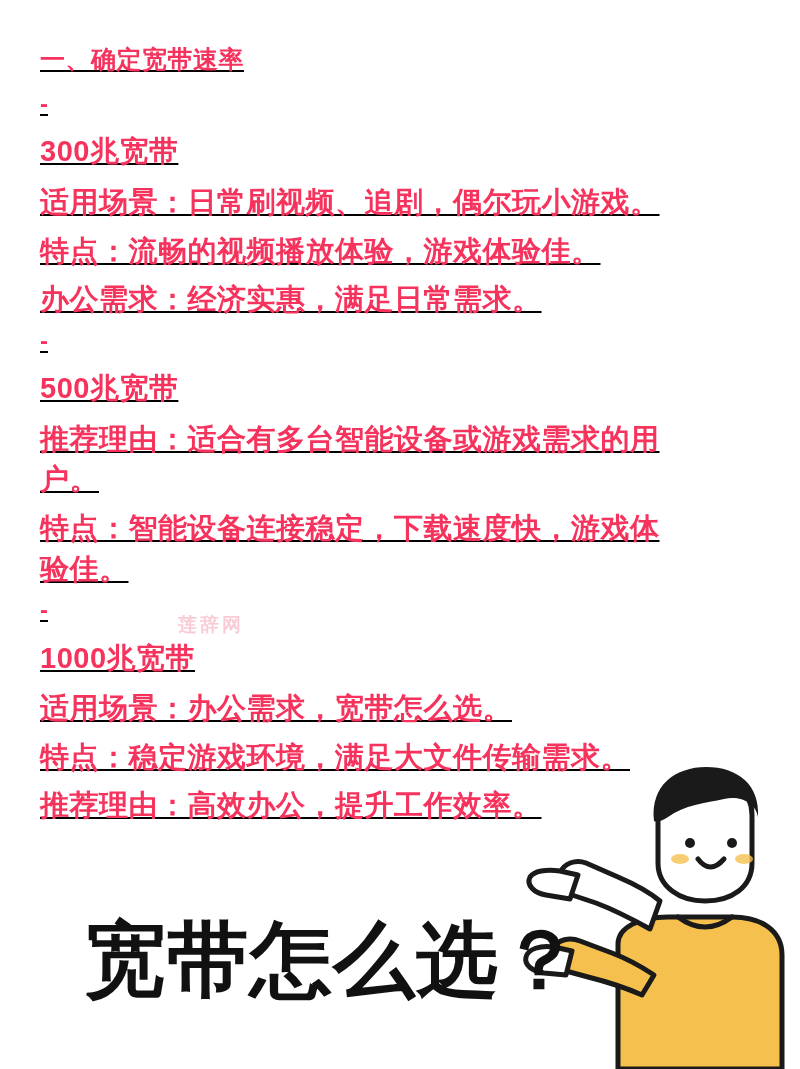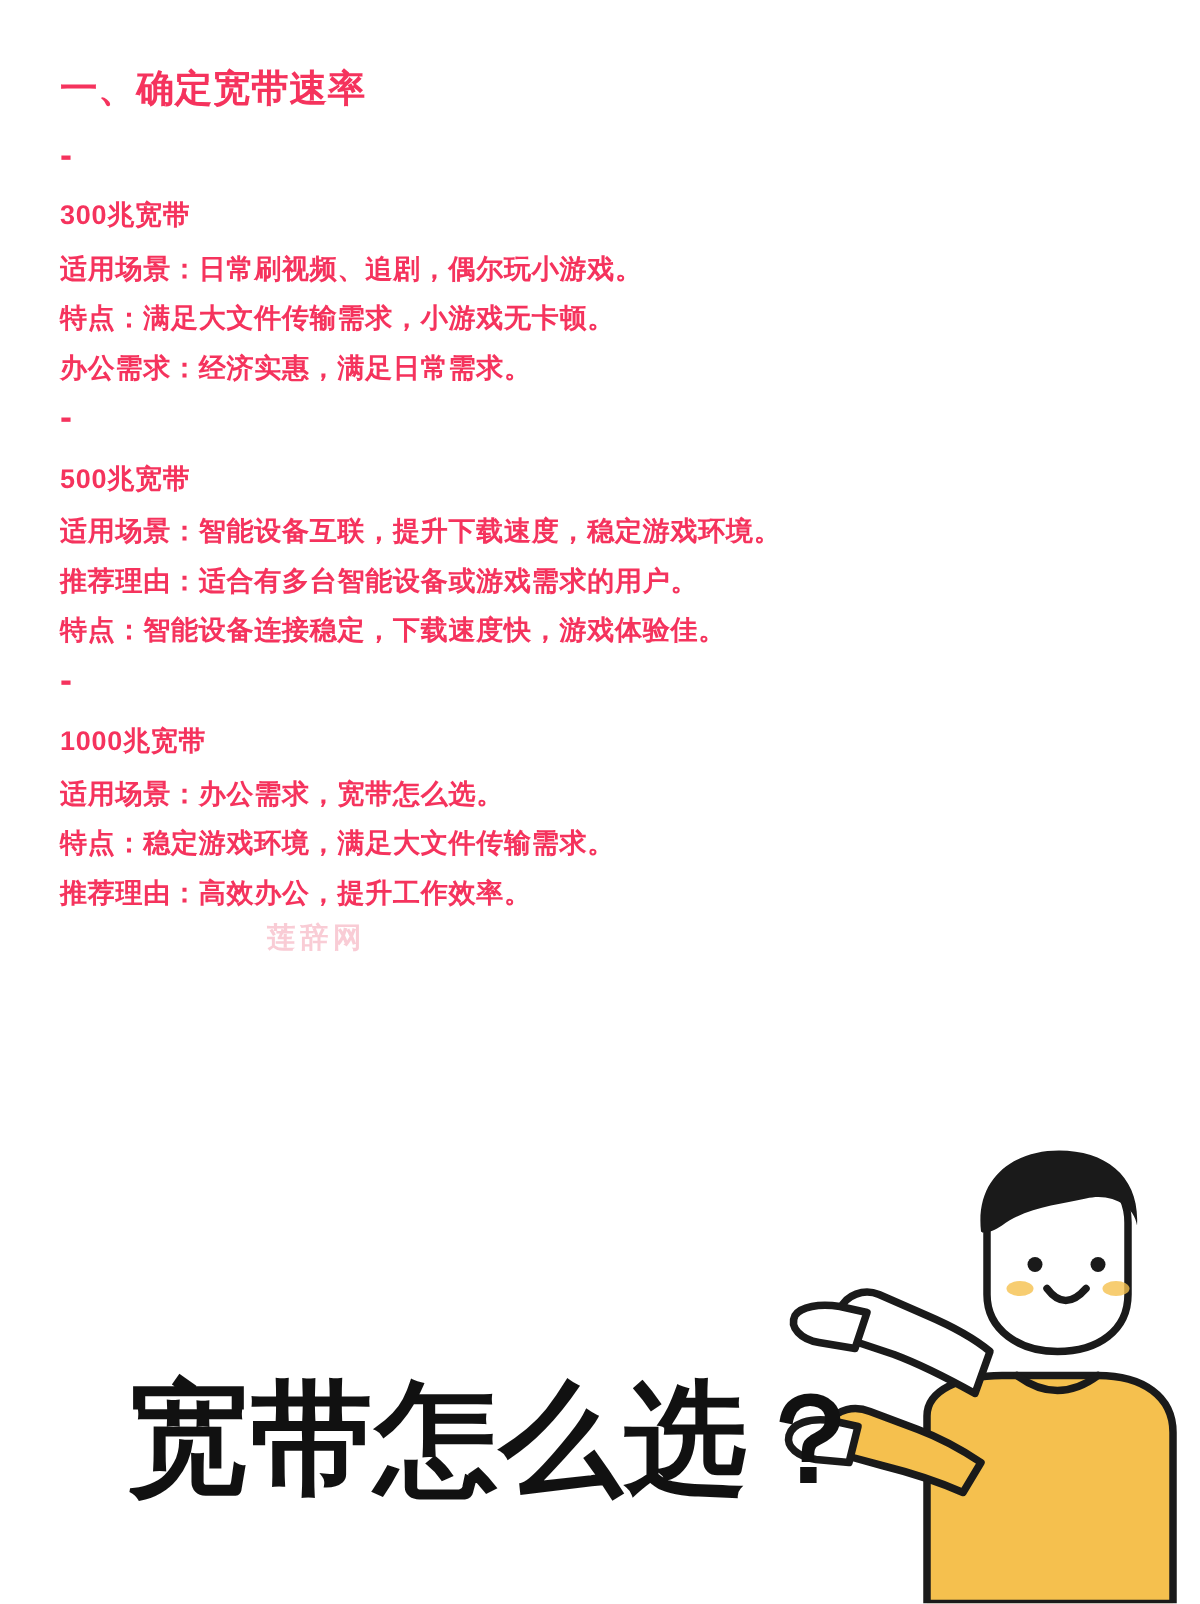--- a/index.html
+++ b/index.html
@@ -13,29 +13,30 @@
     font-family: "Liberation Sans", sans-serif;
     overflow: hidden;
     position: relative;
   }
   .page {
     position: relative;
     width: 800px;
     height: 1069px;
     box-sizing: border-box;
     padding: 42px 40px 0 40px;
+    text-decoration: underline;
   }
   .content {
     position: relative;
     z-index: 3;
   }
   .line {
     color: #f5335d;
     font-weight: bold;
-    font-size: 18px;
+    font-size: 29px;
     line-height: 1.40;
     letter-spacing: 0.5px;
     margin: 0 0 8px 0;
     white-space: pre-wrap;
   }
   .line.heading {
     font-size: 25px;
     margin-bottom: 14px;
   }
   .line.subhead {
@@ -93,28 +94,27 @@
 <div class="page">
 
   <div class="content">
 
     <div class="line heading">一、确定宽带速率</div>
     <div class="line dash">-</div>
 
     <div class="block">
       <div class="line subhead">300兆宽带</div>
       <div class="line">适用场景：日常刷视频、追剧，偶尔玩小游戏。</div>
-      <div class="line">特点：满足大文件传输需求，小游戏无卡顿。</div>
+      <div class="line">特点：流畅的视频播放体验，游戏体验佳。</div>
       <div class="line">办公需求：经济实惠，满足日常需求。</div>
     </div>
     <div class="line dash">-</div>
 
     <div class="block">
       <div class="line subhead">500兆宽带</div>
-      <div class="line wrapped">适用场景：智能设备互联，提升下载速度，稳定游戏环境。</div>
       <div class="line wrapped">推荐理由：适合有多台智能设备或游戏需求的用户。</div>
       <div class="line wrapped">特点：智能设备连接稳定，下载速度快，游戏体验佳。</div>
     </div>
     <div class="line dash">-</div>
 
     <div class="block">
       <div class="line subhead">1000兆宽带</div>
       <div class="line">适用场景：办公需求，宽带怎么选。</div>
       <div class="line">特点：稳定游戏环境，满足大文件传输需求。</div>
       <div class="line">推荐理由：高效办公，提升工作效率。</div>

